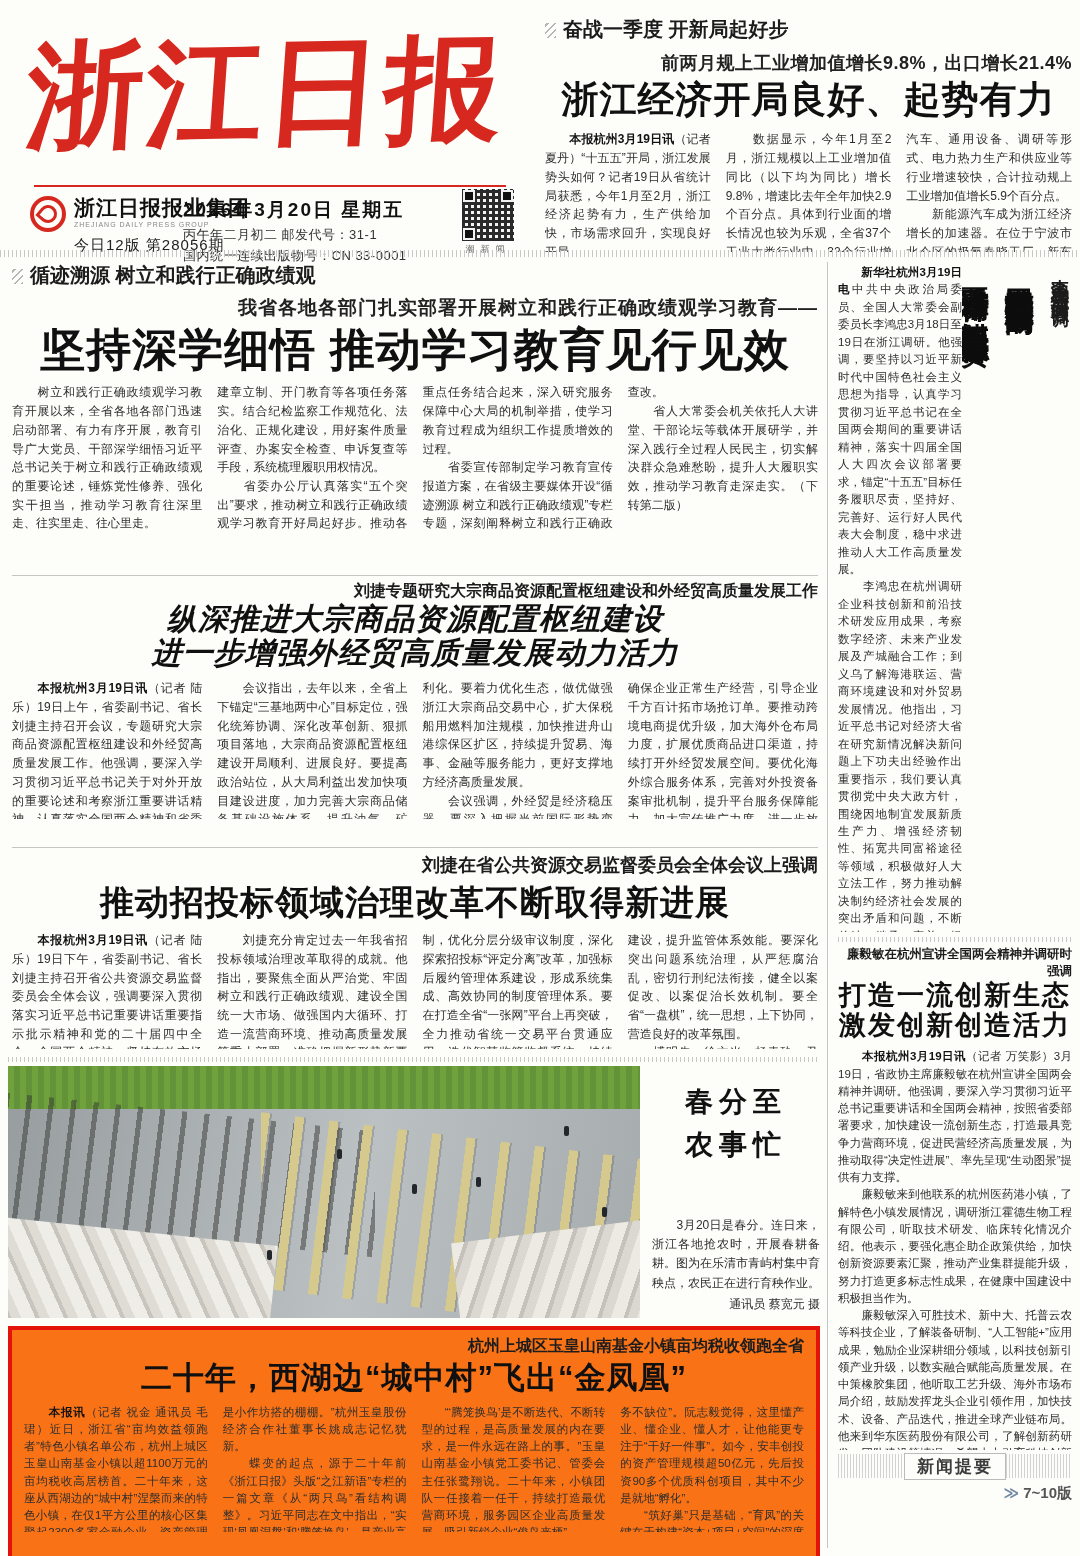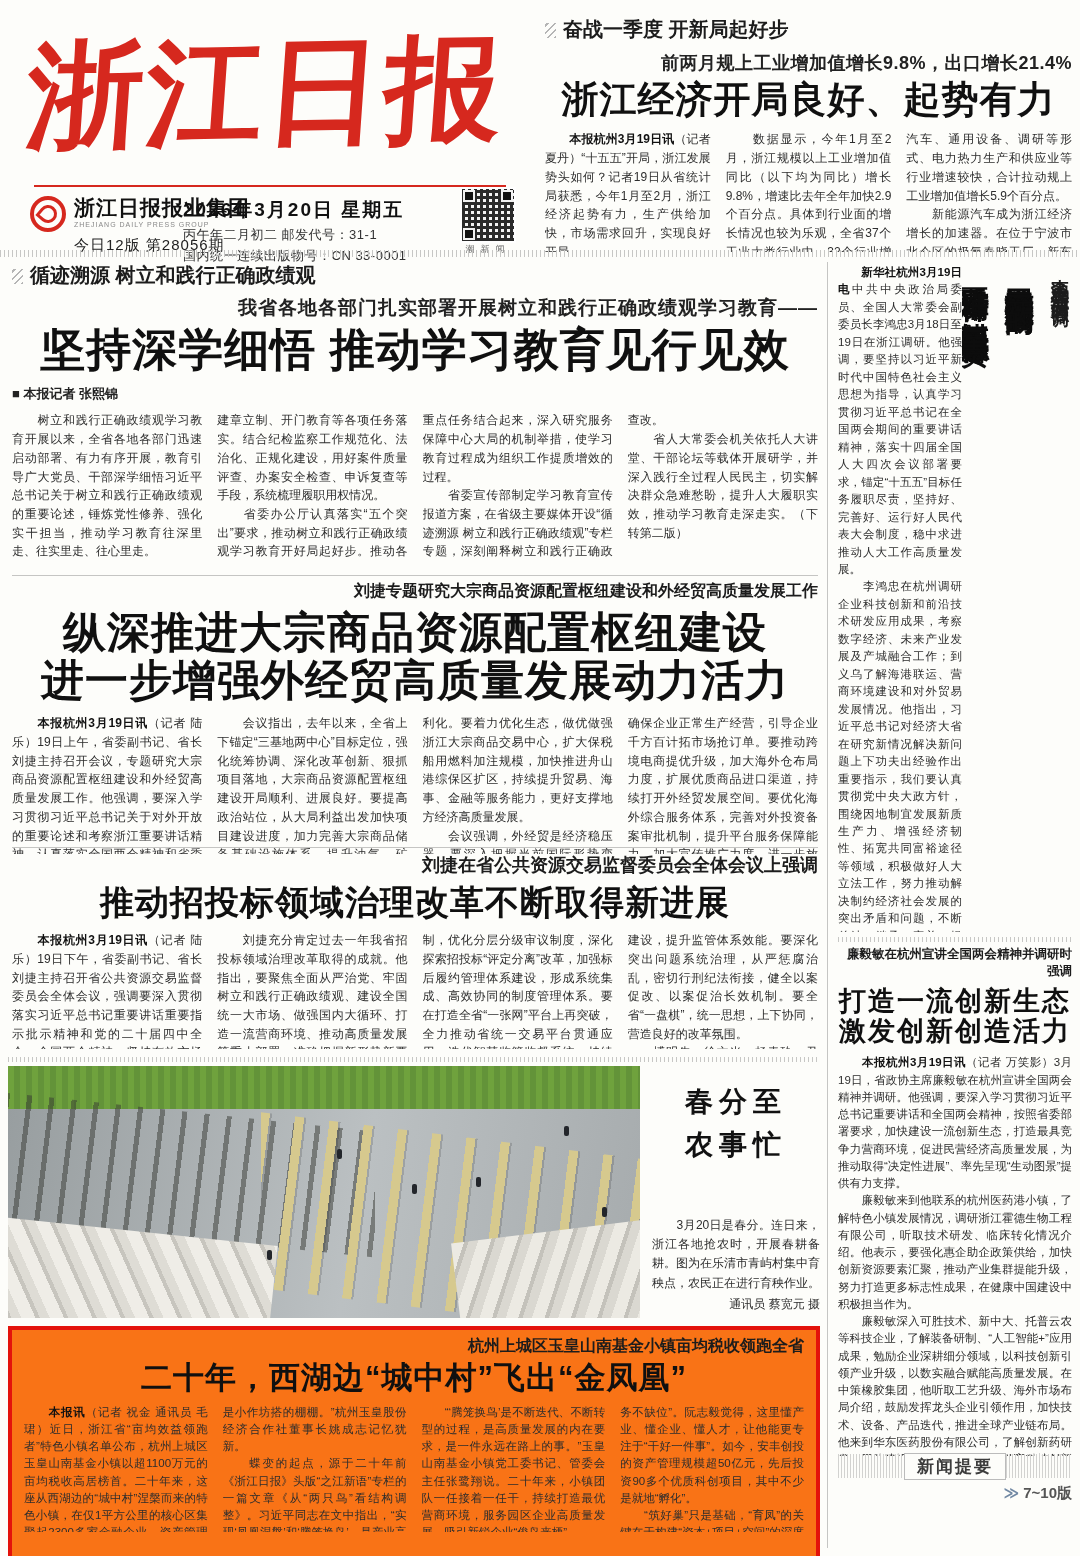--- a/index.html
+++ b/index.html
@@ -46,21 +46,21 @@
   
   .a1{position:absolute;left:12px;top:262px;width:806px;}
   .a1-kick{font-size:20px;}
   .a1-sub{font-size:19px;font-weight:600;margin-top:6px;letter-spacing:1px;}
   .a1-head{font-size:45px;margin-top:4px;}
   .a1-byline{font-size:13px;font-weight:bold;margin-top:10px;color:#222;}
   .a1-body{margin-top:8px;height:148px;}
   
   .a2{position:absolute;left:12px;top:581px;width:806px;}
   .a2-kick{font-size:16px;}
-  .a2-head{font-size:43px;margin-top:6px;}
+  .a2-head{font-size:30px;font-style:italic;}
   .a2-body{margin-top:10px;height:140px;}
   
   .a3{position:absolute;left:12px;top:853px;width:806px;}
   .a3-kick{font-size:18px;}
   .a3-head{font-size:34px;margin-top:6px;}
   .a3-body{margin-top:10px;height:118px;}
   
   .photo{position:absolute;left:8px;top:1066px;width:632px;height:252px;overflow:hidden;background:#aab0b2;}
   .ph-grass{position:absolute;left:0;top:0;width:100%;height:17%;
     background:repeating-linear-gradient(90deg,#6fa23d 0 6px,#639339 6px 12px);}
@@ -90,21 +90,21 @@
   
   .vline{position:absolute;left:827px;top:262px;width:1px;height:1286px;background:#c5c5c3;}
   .rt{position:absolute;left:838px;top:264px;width:234px;height:668px;display:flex;}
   .rt-body{width:124px;font-size:11.5px;line-height:1.52;text-align:justify;white-space:pre-line;
     overflow:hidden;color:#2d2d2d;}
   .rt-vblock{flex:1;writing-mode:vertical-rl;text-orientation:mixed;height:100%;overflow:hidden;}
   .rt-vkick{font-size:18px;font-weight:bold;letter-spacing:3px;padding-left:8px;color:#1c1c1c;}
   .rt-vh{font-size:29px;font-weight:900;letter-spacing:1px;padding-left:5px;color:#0d0d0d;}
   .rm{position:absolute;left:838px;top:946px;width:234px;}
   .rm-kick{font-size:12.5px;}
-  .rm-head{font-size:27px;letter-spacing:2px;margin-top:6px;}
+  .rm-head{font-size:27px;letter-spacing:2px;margin-top:0;}
   .rm-body{margin-top:8px;height:402px;font-size:11.5px;line-height:1.5;text-align:justify;
     white-space:pre-line;overflow:hidden;color:#2d2d2d;}
   .rm-body strong,.rt-body strong{font-weight:bold;color:#111;}
   
   .digest{position:absolute;left:838px;top:1454px;width:234px;}
   .dg-band{height:24px;background:repeating-linear-gradient(90deg,#d2d2d0 0 1px,transparent 1px 3px);
     display:flex;align-items:center;justify-content:center;}
   .dg-label{background:#fdfdfa;border:1px solid #bbb;padding:1px 12px;font-size:17px;font-weight:bold;
     color:#3c3c3c;letter-spacing:2px;}
   .dg-title{text-align:center;font-size:33px;font-weight:900;color:#3f3f3f;letter-spacing:8px;margin-top:8px;}
@@ -152,21 +152,20 @@
 　　新能源汽车成为浙江经济增长的加速器。在位于宁波市北仑区的极氪春晓工厂，新车型极氪8X款款而来。据其官方数据显示，该车型近日开启预售38分钟后，订单就突破了1万台。</span></div>
       </div>
   </div>
 
   <div class="hatch" style="left:0;top:250px;width:1080px;height:7px;"></div>
 
   <div class="a1">
     <div class="a1-kick kick"><span class="deco"></span><span>循迹溯源 树立和践行正确政绩观</span></div>
     <div class="a1-sub center">我省各地各部门扎实部署开展树立和践行正确政绩观学习教育——</div>
     <div class="a1-head headline">坚持深学细悟  推动学习教育见行见效</div>
-    <div class="a1-byline">■ 本报记者 张熙锦</div>
     <div class="a1-body cols">
         <div class="col">　　树立和践行正确政绩观学习教育开展以来，全省各地各部门迅速启动部署、有力有序开展，教育引导广大党员、干部深学细悟习近平总书记关于树立和践行正确政绩观的重要论述，锤炼党性修养、强化实干担当，推动学习教育往深里走、往实里走、往心里走。
 　　精心谋划安排，层层压实责任，明确学习教育重点任务。
 　　省纪委省监委机关制定学习教育实施方案，细化明确34项主要任务及责任分工，推动一体抓好学习研讨、查摆问题、整改整治、</div>
         <div class="col">建章立制、开门教育等各项任务落实。结合纪检监察工作规范化、法治化、正规化建设，用好案件质量评查、办案安全检查、申诉复查等手段，系统梳理履职用权情况。
 　　省委办公厅认真落实“五个突出”要求，推动树立和践行正确政绩观学习教育开好局起好步。推动各党支部严格落实学习教育工作任务，全国两会期间，开展集中下基层调研活动，组织全厅党员干部调研业务培训。
 　　省委组织部坚持对标对表，紧扣中央和省委部署要求，细化研究部机关学习教育方案，精心设计学习载体、丰富学习形式。突出实干争先，将开展学习教育与推进组织工作</div>
         <div class="col">重点任务结合起来，深入研究服务保障中心大局的机制举措，使学习教育过程成为组织工作提质增效的过程。
 　　省委宣传部制定学习教育宣传报道方案，在省级主要媒体开设“循迹溯源 树立和践行正确政绩观”专栏专题，深刻阐释树立和践行正确政绩观的重大意义、丰富内涵、实践要求。统战部门通过理论学习中心组学习、读书班及“双走访”调研等形式，听取党外代表人士、基层党员群众意见建议。坚持学深悟透、入脑入心，一体推进学</div>
         <div class="col">查改。

